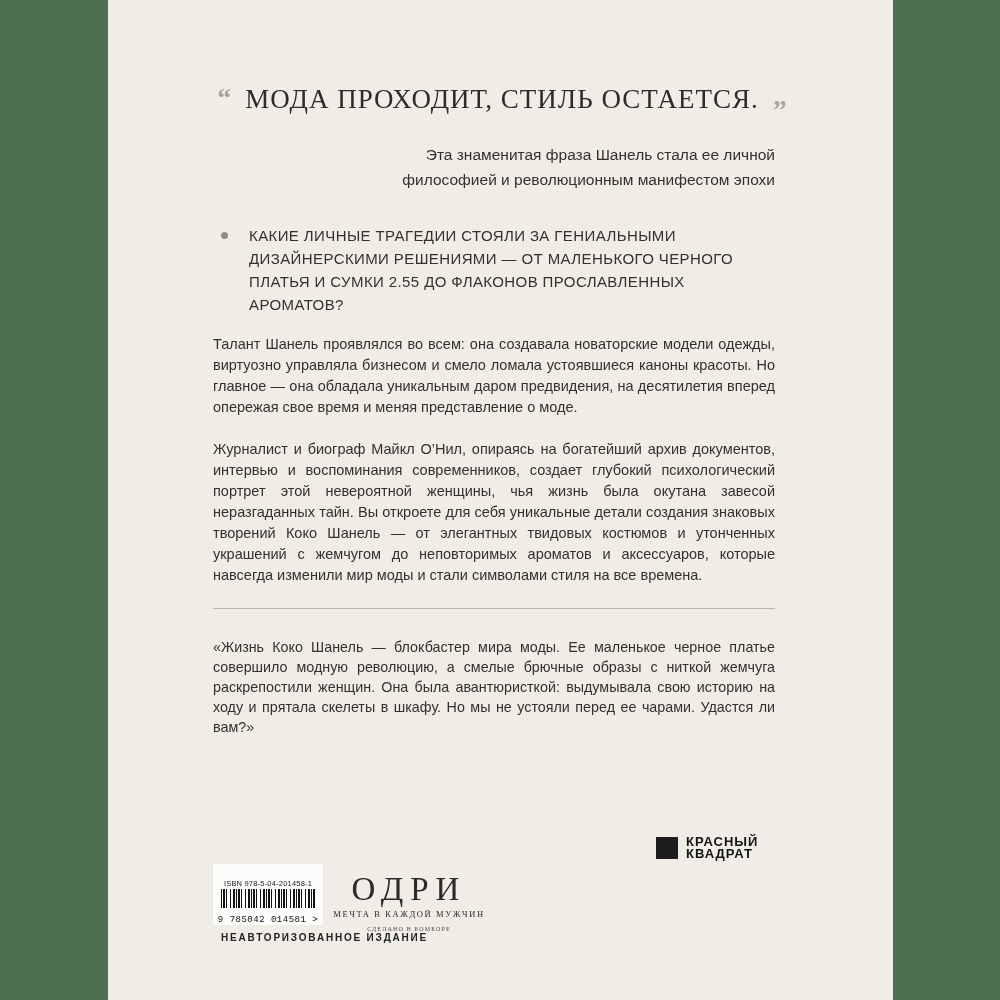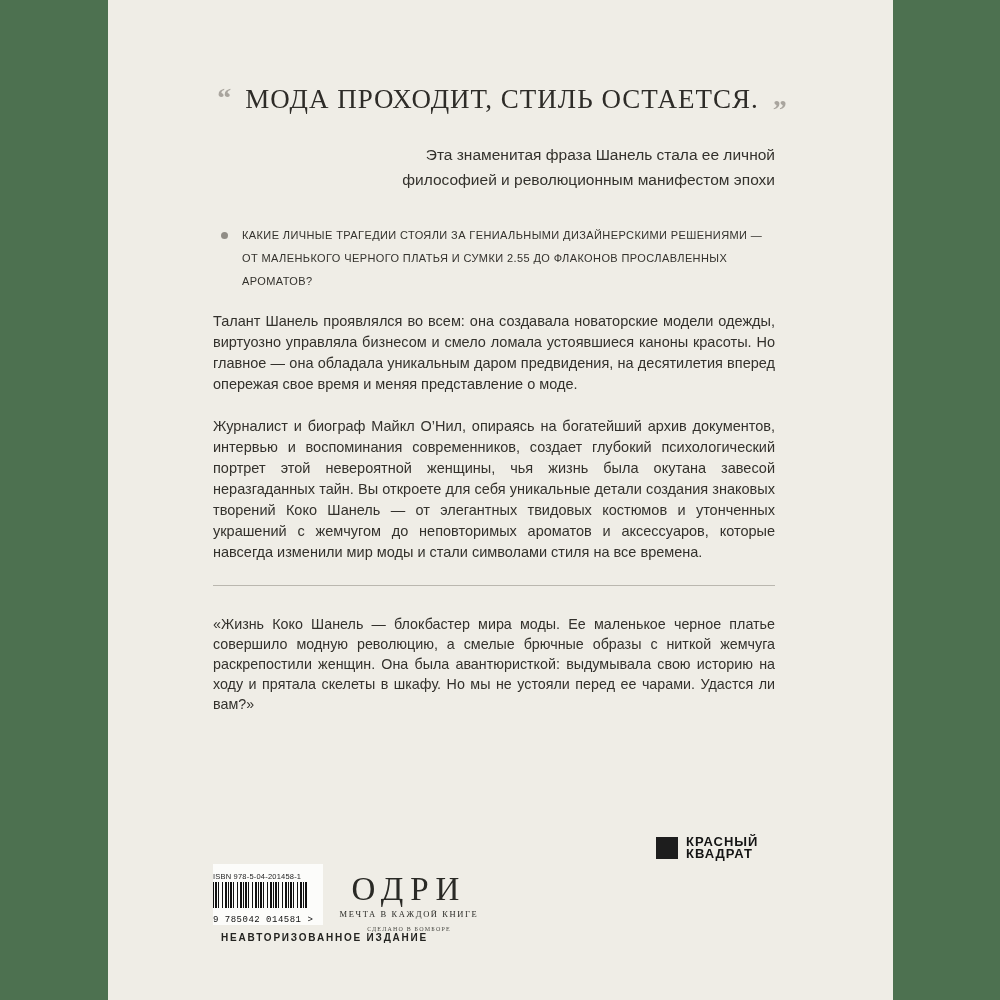--- a/index.html
+++ b/index.html
@@ -8,39 +8,39 @@
   .content{padding:84px 118px 0 105px;color:#34322d;}
 
   .quote-row{display:flex;justify-content:center;align-items:flex-start;gap:14px;margin:0 -18px 0 -2px;}
   .qmark{font-family:"Liberation Serif",serif;font-weight:bold;font-size:28px;color:#a9a59e;line-height:1;}
   .qmark.close{margin-top:12px;}
   .quote-text{font-family:"Liberation Serif",serif;font-size:27px;letter-spacing:1px;color:#2e2c28;white-space:nowrap;line-height:1.15;}
 
   .subtitle{margin:18px 0 0 auto;width:375px;text-align:right;font-size:15.5px;line-height:25px;color:#33312c;}
 
   .bullets{list-style:none;margin:32px 0 0 0;padding:0 0 0 8px;}
-  .bullets li{display:flex;gap:14px;margin-bottom:12px;font-size:11px;line-height:23px;letter-spacing:0.4px;max-width:545px;color:#33312c;}
+  .bullets li{display:flex;gap:21px;margin-bottom:12px;font-size:15px;line-height:23px;letter-spacing:0.4px;max-width:545px;color:#33312c;}
   .dot{flex:0 0 auto;width:7px;height:7px;border-radius:50%;background:#908d86;margin-top:8px;}
 
   .para{margin:21px 0 0 0;font-size:14.5px;line-height:21px;text-align:justify;color:#33312c;}
   .para.first{margin-top:18px;}
 
   .divider{margin:22px 0 0 0;border:0;border-top:1px solid #bab7af;height:0;}
 
   .review{margin:28px 0 0 0;font-size:14.3px;line-height:20px;text-align:justify;color:#33312c;}
 
   .modny{position:absolute;left:412px;top:827px;width:120px;text-align:center;color:#1f1f1d;}
   .modny .l1{font-size:25px;font-weight:bold;line-height:1;}
   .modny .l2{font-size:11.5px;letter-spacing:3px;margin-top:4px;}
 
   .kvadrat{position:absolute;left:548px;top:836px;display:flex;gap:8px;align-items:center;color:#141414;}
   .kvadrat .sq{width:22px;height:22px;background:#1d1d1d;}
   .kvadrat .txt{font-weight:bold;font-size:13px;line-height:11.5px;letter-spacing:1px;}
 
-  .barcode-box{position:absolute;left:105px;top:864px;width:110px;height:61px;background:#fcfcfa;display:flex;flex-direction:column;align-items:flex-start;padding-top:8px;box-sizing:border-box;}
+  .barcode-box{position:absolute;left:105px;top:864px;width:110px;height:61px;background:#fcfcfa;display:flex;flex-direction:column;align-items:center;padding-top:15px;box-sizing:border-box;}
   .isbn{font-size:7.5px;letter-spacing:0.2px;color:#1c1c1c;white-space:nowrap;}
   .bars{margin-top:1px;width:94px;height:31px;background:repeating-linear-gradient(90deg,#111 0 1px,transparent 1px 2px,#111 2px 4px,transparent 4px 5px,#111 5px 6px,transparent 6px 9px,#111 9px 10px,transparent 10px 12px,#111 12px 14px,transparent 14px 15px);}
   .bcdigits{font-family:"Liberation Mono",monospace;font-size:9px;color:#111;margin-top:7px;letter-spacing:0.5px;white-space:nowrap;}
 
   .note{position:absolute;left:105px;top:932px;font-size:10px;font-weight:bold;letter-spacing:1.8px;color:#232320;margin-left:8px;}
 
   .odri{position:absolute;left:186px;top:872px;width:230px;text-align:center;color:#2a2a26;font-family:"Liberation Serif",serif;}
   .odri .name{font-size:33px;letter-spacing:7px;line-height:1.05;}
   .odri .tag{font-size:8.5px;letter-spacing:1.6px;margin-top:2px;}
   .odri .made{font-size:6px;letter-spacing:1.2px;margin-top:7px;color:#4a4a44;}
@@ -86,16 +86,16 @@
   <div class="barcode-box">
     <div class="isbn">ISBN 978-5-04-201458-1</div>
     <div class="bars"></div>
     <div class="bcdigits">9 785042 014581 &gt;</div>
   </div>
 
   <div class="note">НЕАВТОРИЗОВАННОЕ ИЗДАНИЕ</div>
 
   <div class="odri">
     <div class="name">ОДРИ</div>
-    <div class="tag">МЕЧТА В КАЖДОЙ КНИГЕ</div>
+    <div class="tag">МЕЧТА В КАЖДОЙ МУЖЧИН</div>
     <div class="made">СДЕЛАНО В БОМБОРЕ</div>
   </div>
 </div>
 
 </body></html>

